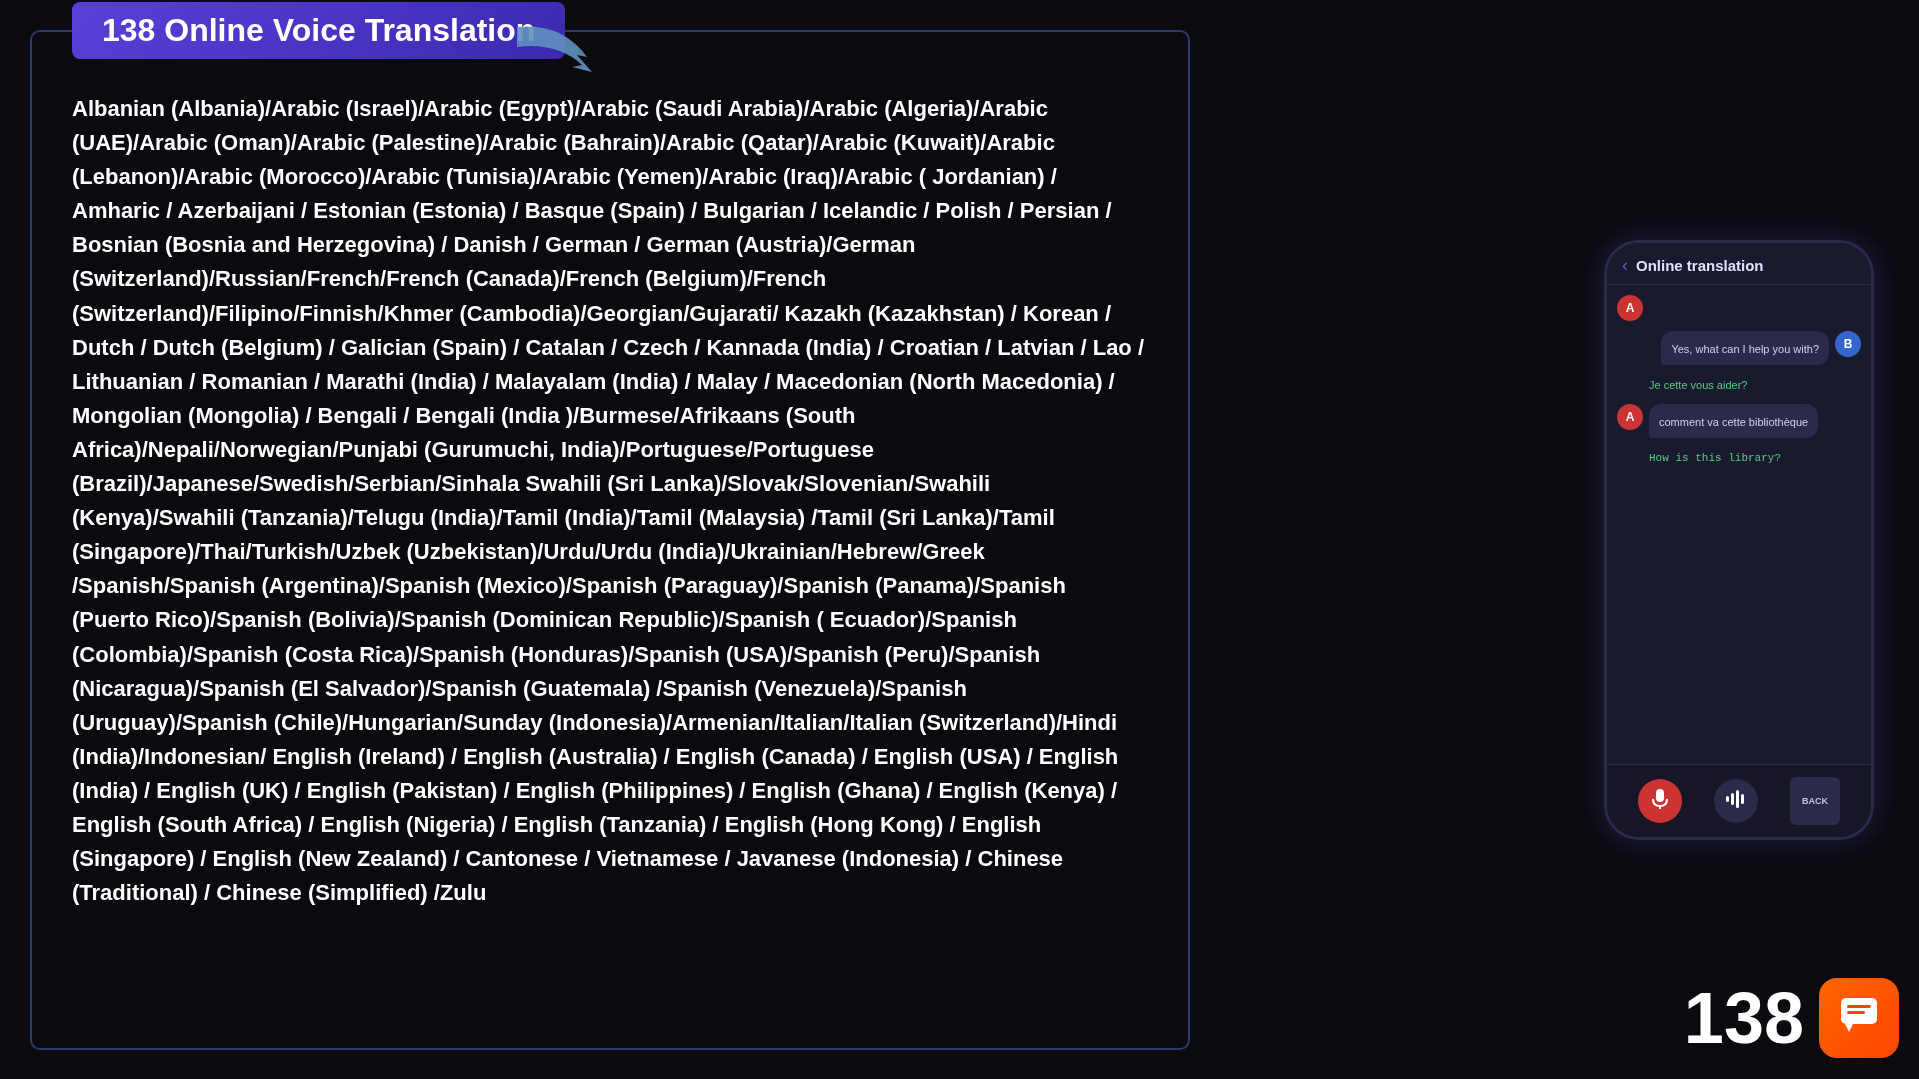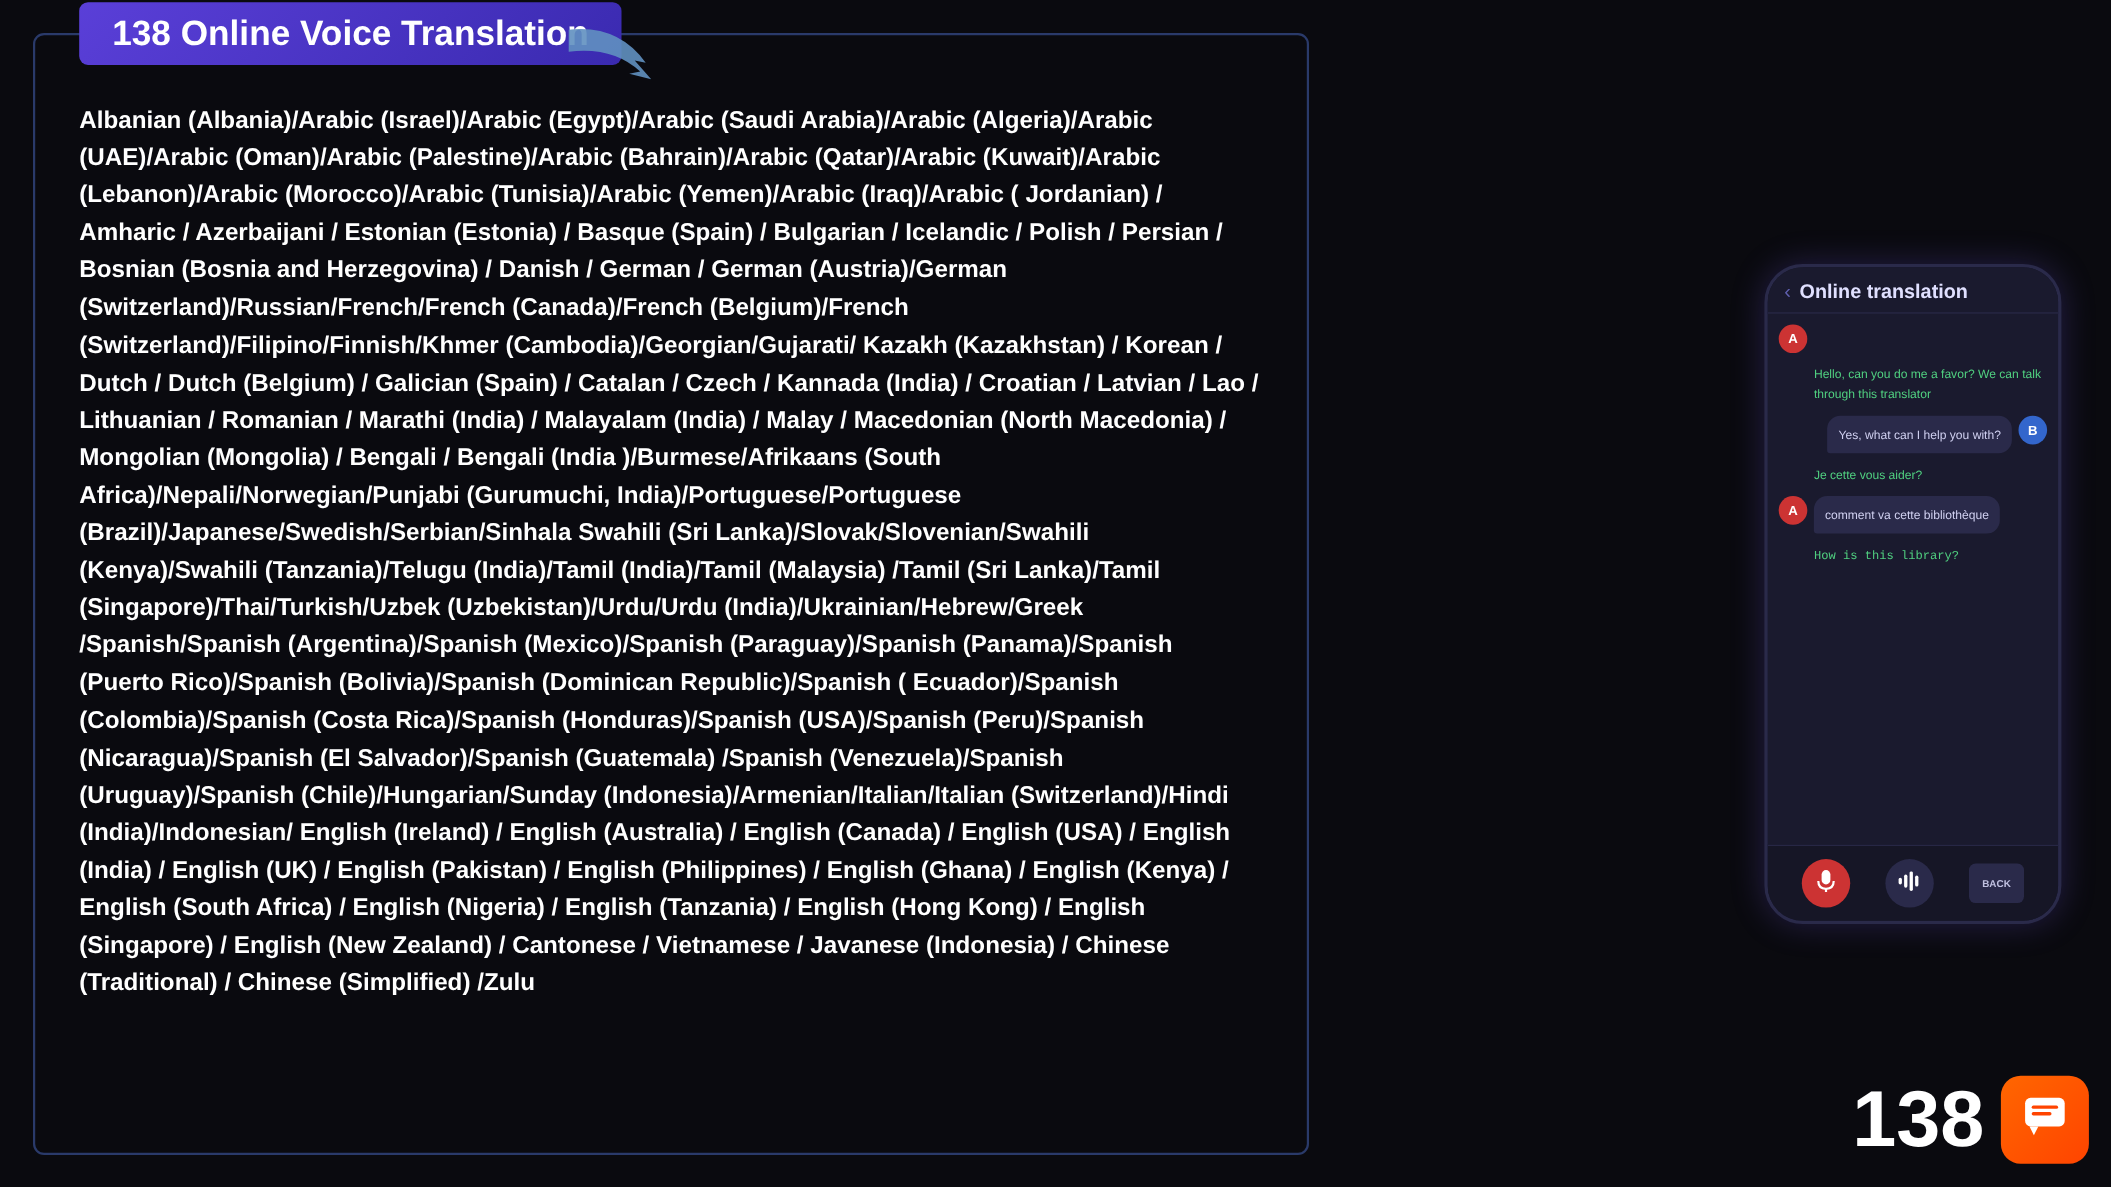--- a/index.html
+++ b/index.html
@@ -101,21 +101,21 @@
       border-bottom: 1px solid #2a2a4a;
     }
 
     .back-chevron {
       color: #6060b0;
       font-size: 18px;
     }
 
     .phone-title {
       color: #e0e0ff;
-      font-size: 18px;
+      font-size: 15px;
       font-weight: 600;
     }
 
     
     .language-selector {
       display: flex;
       align-items: center;
       justify-content: space-between;
       padding: 8px 15px;
       border-bottom: 1px solid #2a2a4a;
@@ -290,23 +290,20 @@
         <span class="phone-title">Online translation</span>
       </div>
 
 
       <div class="chat-area">
 
         <div class="msg-row-left">
           <div class="avatar-circle avatar-a">A</div>
         </div>
 
-        <div style="padding-left: 32px;">
-          <span class="msg-text-green">Hello, can you do me a favor? We can talk through this translator</span>
-        </div>
 
         <div class="msg-row-right">
           <div class="avatar-circle avatar-b">B</div>
           <div class="msg-bubble-left">
             <span class="msg-text-dark">Yes, what can I help you with?</span>
           </div>
         </div>
 
         <div style="padding-left: 32px;">
           <span class="msg-text-green">Je cette vous aider?</span>
@@ -341,21 +338,21 @@
           <span class="ctrl-icon">
             <svg width="22" height="18" viewBox="0 0 22 18" fill="none">
               <rect x="1" y="6" width="3" height="6" rx="1.5" fill="white"></rect>
               <rect x="6" y="3" width="3" height="12" rx="1.5" fill="white"></rect>
               <rect x="11" y="0" width="3" height="18" rx="1.5" fill="white"></rect>
               <rect x="16" y="4" width="3" height="10" rx="1.5" fill="white"></rect>
             </svg>
           </span>
         </div>
 
-        <div class="ctrl-btn" style="flex-direction: column; width: 50px; height: 36px; border-radius: 6px;">
+        <div class="ctrl-btn" style="flex-direction: column; width: 50px; height: 48px; border-radius: 6px;">
           <span class="back-btn-label">BACK</span>
         </div>
       </div>
 
     </div>
   </div>
 </div>
 
 <div class="bottom-right">
   <span class="number-138">138</span>

